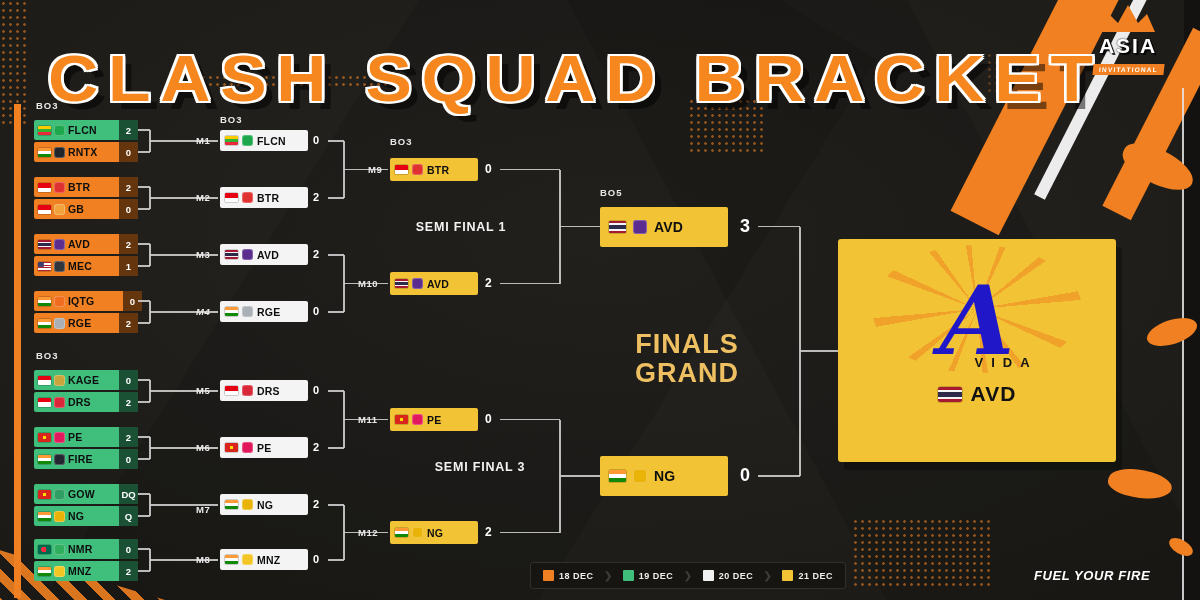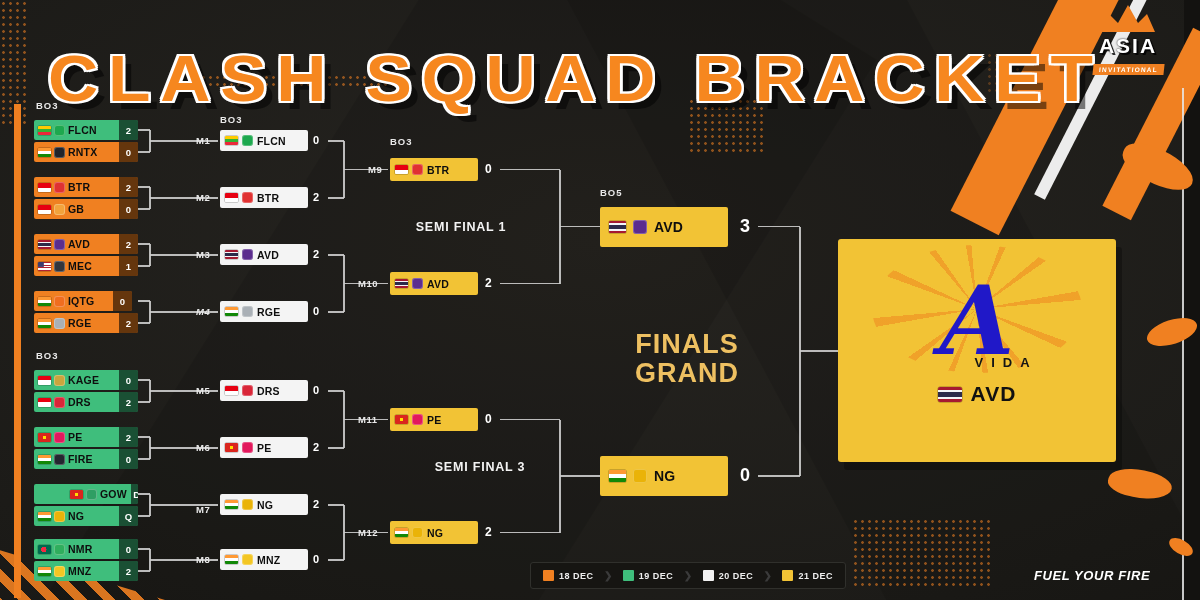--- a/index.html
+++ b/index.html
@@ -192,21 +192,21 @@
           <span class="flag f-usa"></span>
           <span class="logo-dot" style="background: rgb(49, 53, 60);"></span>
           <span class="tname">MEC</span>
         </span>
         <span class="score-cell">1</span>
       </div>
       <div class="line" style="left: 138px; top: 243px; width: 12px; height: 1.5px;"></div>
       <div class="line" style="left: 138px; top: 265px; width: 12px; height: 1.5px;"></div>
       <div class="line" style="left: 149px; top: 244px; width: 1.5px; height: 22px;"></div>
       <div class="line" style="left: 150px; top: 254px; width: 68px; height: 1.5px;"></div>
-      <div class="team-row bg-orange" style="left: 34px; top: 291px; width: 98px;">
+      <div class="team-row bg-orange" style="left: 34px; top: 291px; width: 108px;">
         <span class="lead">
           <span class="flag f-india"></span>
           <span class="logo-dot" style="background: rgb(240, 109, 31);"></span>
           <span class="tname">IQTG</span>
         </span>
         <span class="score-cell">0</span>
       </div>
       <div class="team-row bg-orange" style="left: 34px; top: 313px; width: 104px;">
         <span class="lead">
           <span class="flag f-india"></span>
@@ -252,21 +252,21 @@
           <span class="flag f-india"></span>
           <span class="logo-dot" style="background: rgb(35, 39, 47);"></span>
           <span class="tname">FIRE</span>
         </span>
         <span class="score-cell">0</span>
       </div>
       <div class="line" style="left: 138px; top: 436px; width: 12px; height: 1.5px;"></div>
       <div class="line" style="left: 138px; top: 458px; width: 12px; height: 1.5px;"></div>
       <div class="line" style="left: 149px; top: 437px; width: 1.5px; height: 22px;"></div>
       <div class="line" style="left: 150px; top: 447px; width: 68px; height: 1.5px;"></div>
-      <div class="team-row bg-green" style="left: 34px; top: 484px; width: 104px; padding-left: 32px;">
+      <div class="team-row bg-green" style="left: 34px; top: 484px; width: 104px;">
         <span class="lead">
           <span class="flag f-vietnam"></span>
           <span class="logo-dot" style="background: rgb(47, 158, 99);"></span>
           <span class="tname">GOW</span>
         </span>
         <span class="score-cell">DQ</span>
       </div>
       <div class="team-row bg-green" style="left: 34px; top: 506px; width: 104px;">
         <span class="lead">
           <span class="flag f-india"></span>

